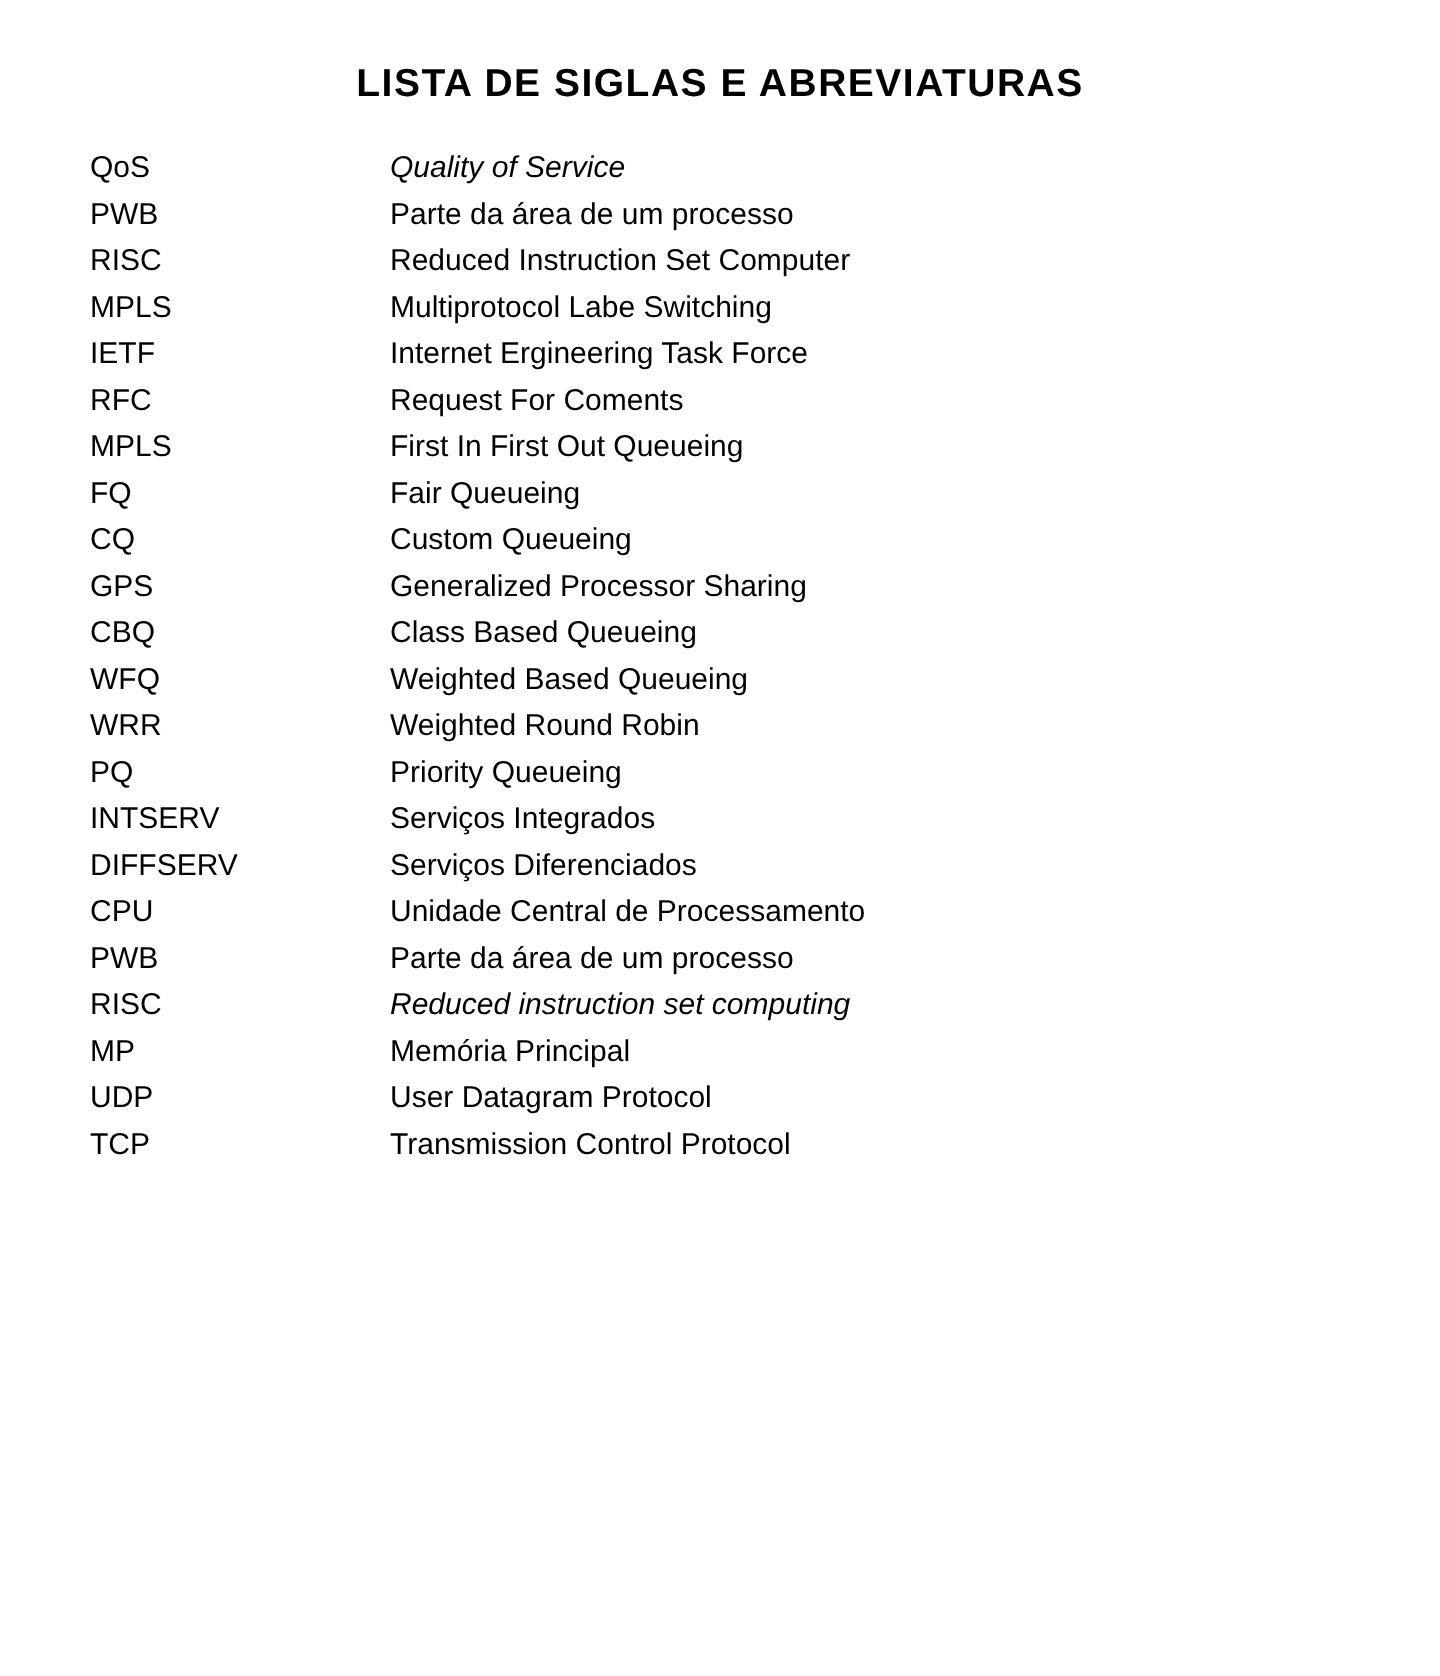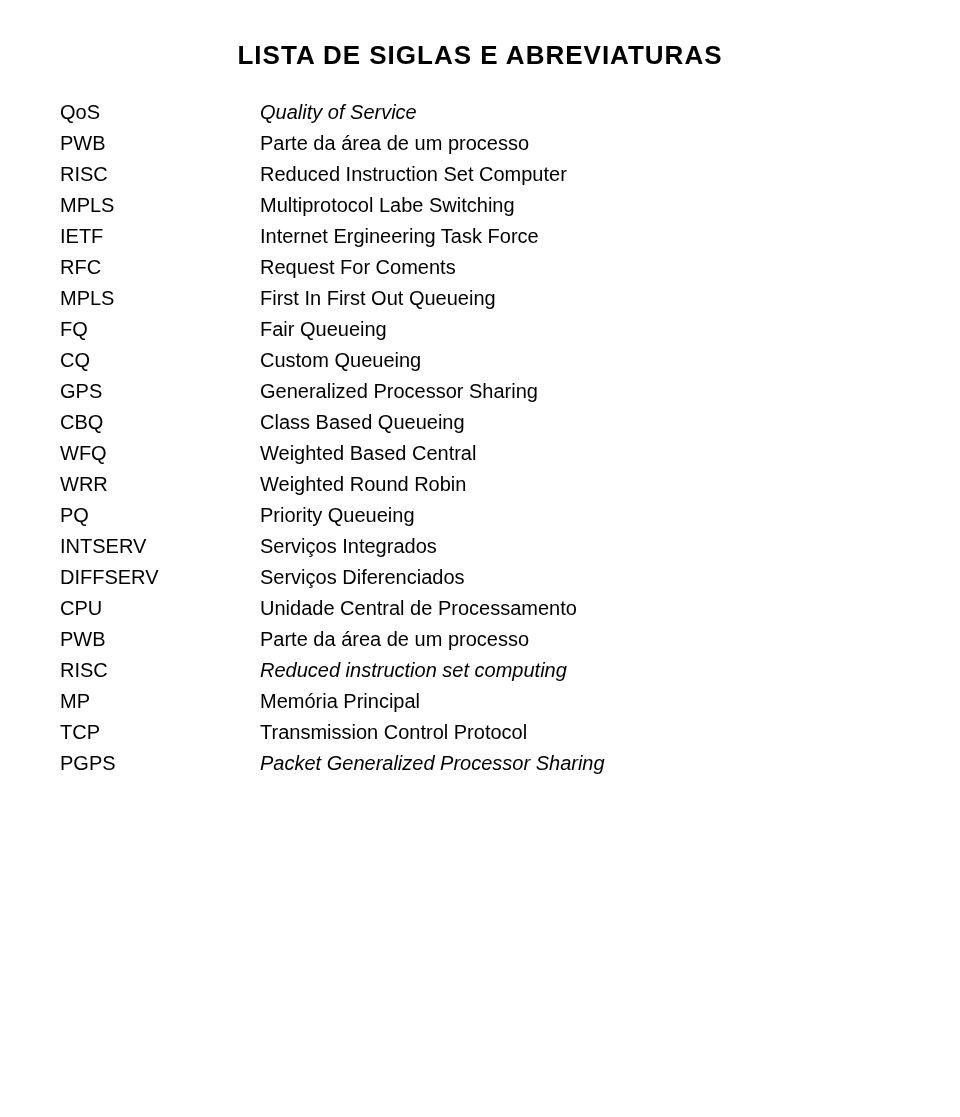--- a/index.html
+++ b/index.html
@@ -102,21 +102,21 @@
     <div class="abbreviation-row">
       <div class="abbr-code">GPS</div>
       <div class="abbr-definition">Generalized Processor Sharing</div>
     </div>
     <div class="abbreviation-row">
       <div class="abbr-code">CBQ</div>
       <div class="abbr-definition">Class Based Queueing</div>
     </div>
     <div class="abbreviation-row">
       <div class="abbr-code">WFQ</div>
-      <div class="abbr-definition">Weighted Based Central</div>
+      <div class="abbr-definition">Weighted Based Queueing</div>
     </div>
     <div class="abbreviation-row">
       <div class="abbr-code">WRR</div>
       <div class="abbr-definition">Weighted Round Robin</div>
     </div>
     <div class="abbreviation-row">
       <div class="abbr-code">PQ</div>
       <div class="abbr-definition">Priority Queueing</div>
     </div>
     <div class="abbreviation-row">
@@ -137,20 +137,20 @@
     </div>
     <div class="abbreviation-row">
       <div class="abbr-code">RISC</div>
       <div class="abbr-definition italic">Reduced instruction set computing</div>
     </div>
     <div class="abbreviation-row">
       <div class="abbr-code">MP</div>
       <div class="abbr-definition">Memória Principal</div>
     </div>
     <div class="abbreviation-row">
+      <div class="abbr-code">UDP</div>
+      <div class="abbr-definition">User Datagram Protocol</div>
+    </div>
+    <div class="abbreviation-row">
       <div class="abbr-code">TCP</div>
       <div class="abbr-definition">Transmission Control Protocol</div>
-    </div>
-    <div class="abbreviation-row">
-      <div class="abbr-code">PGPS</div>
-      <div class="abbr-definition italic">Packet Generalized Processor Sharing</div>
     </div>
   </div>
 
 </body></html>

